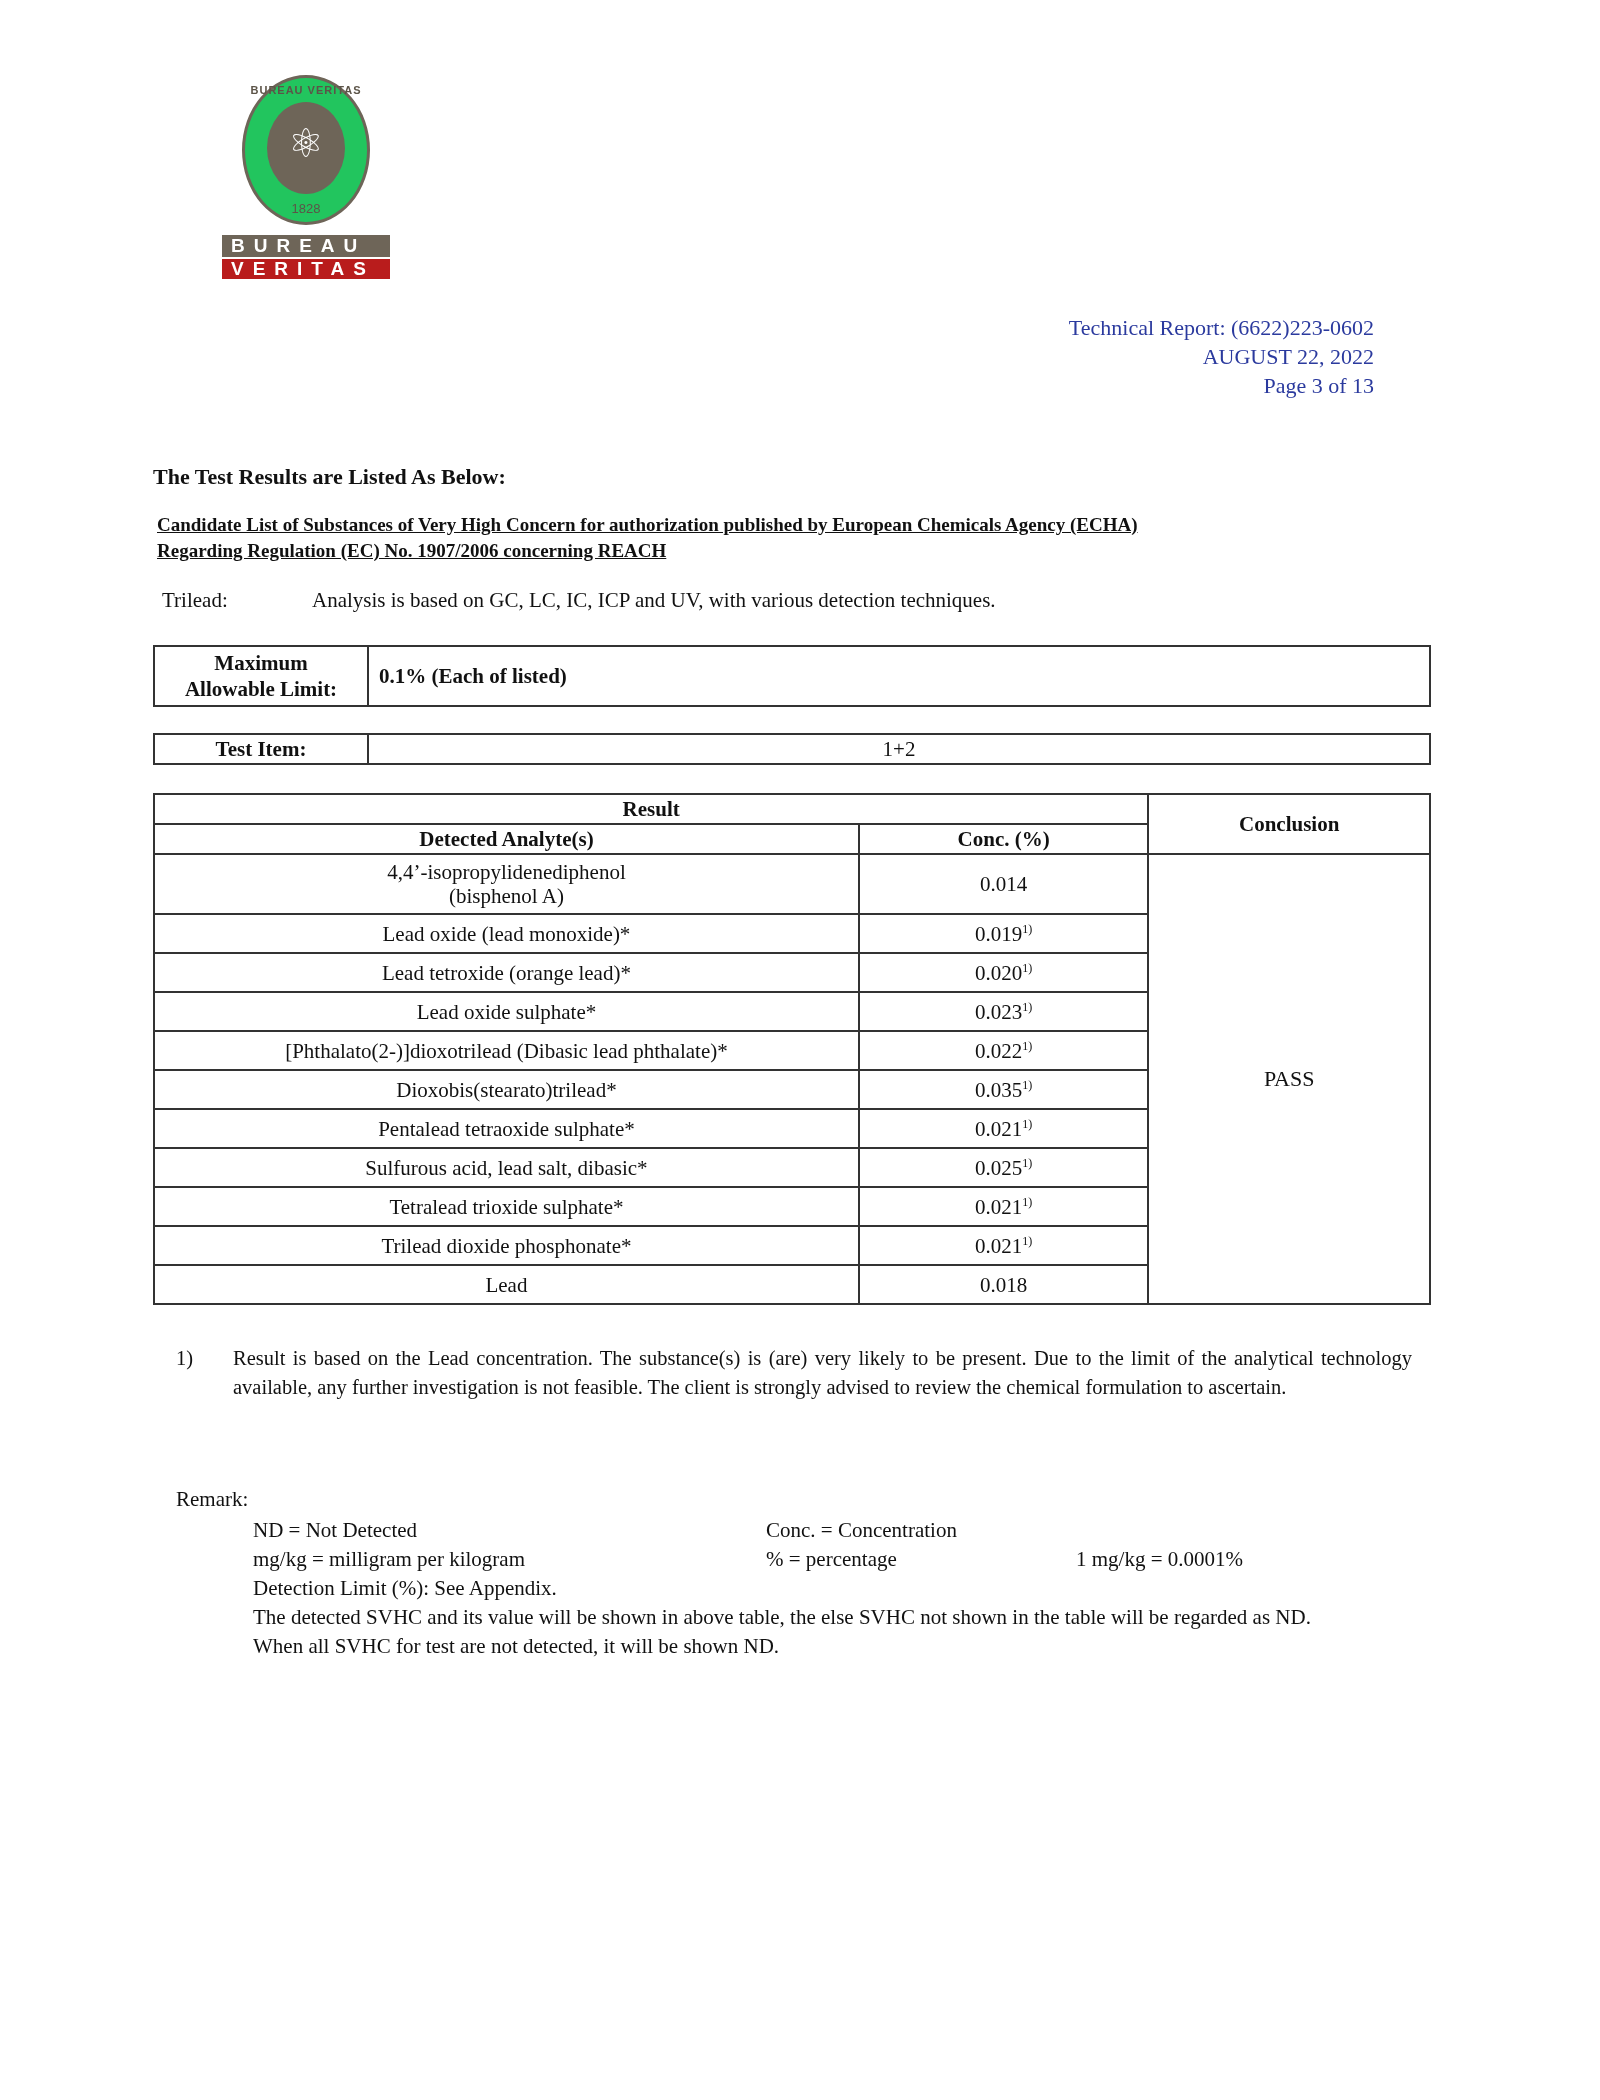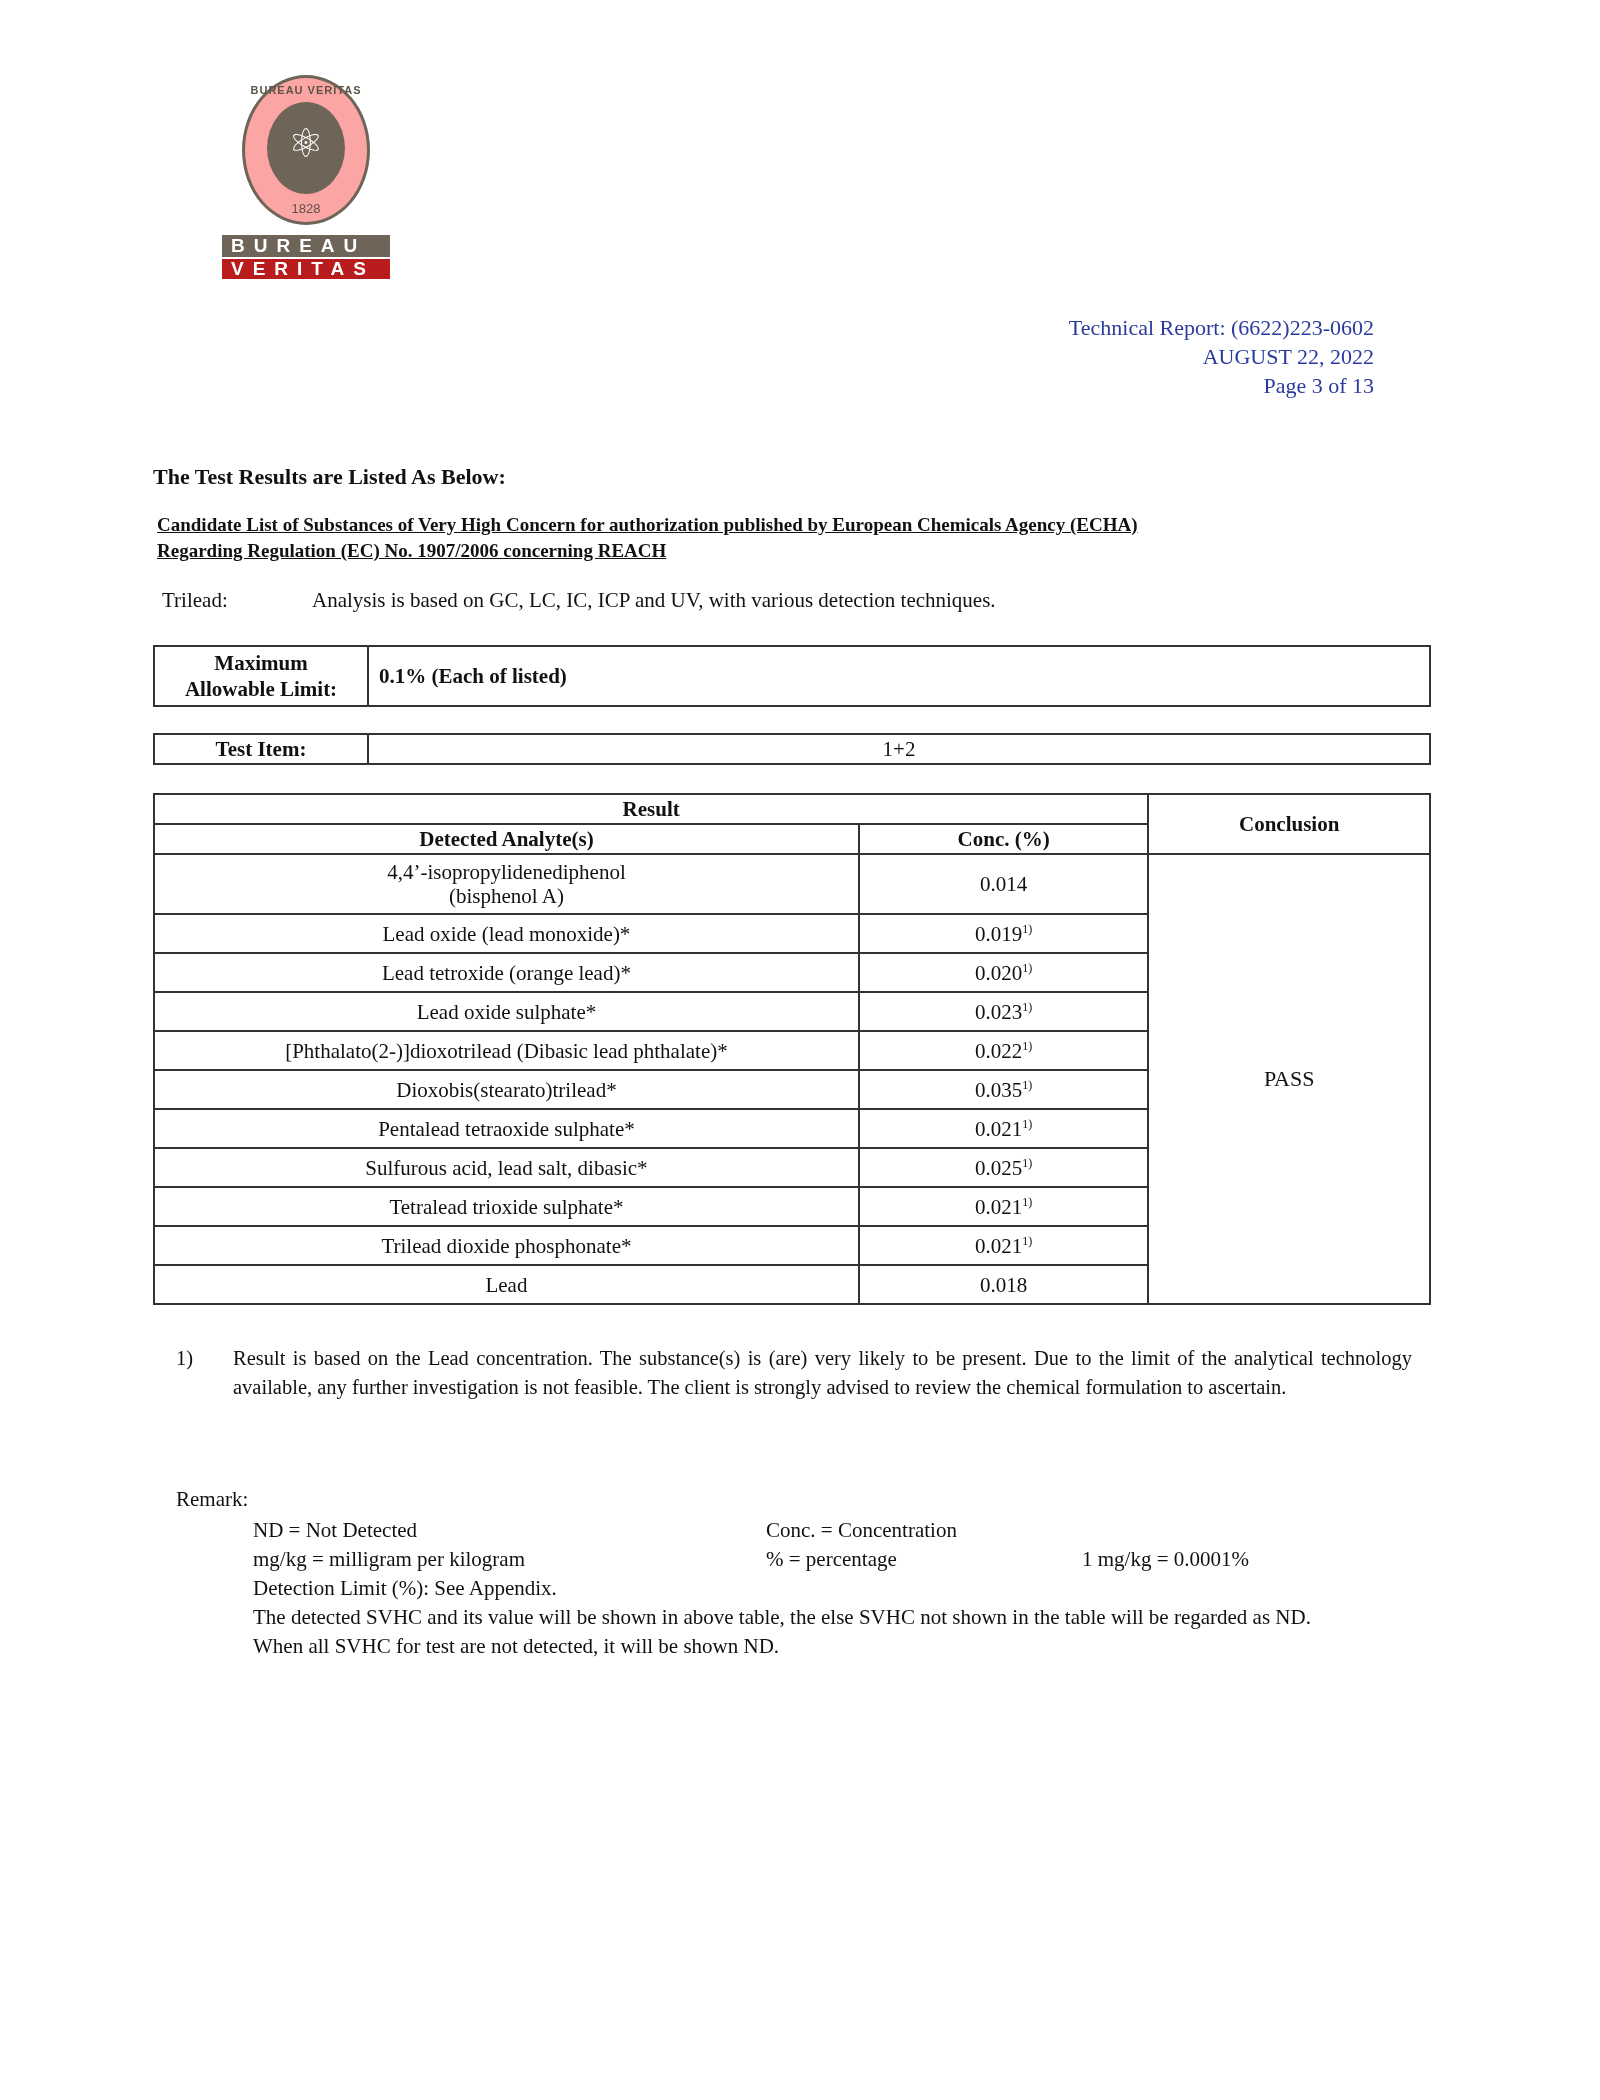--- a/index.html
+++ b/index.html
@@ -12,21 +12,21 @@
       overflow: hidden;
     }
     .page { position: absolute; left: 0; top: 0; width: 1600px; height: 2100px; }
 
     
     .logo { position: absolute; left: 222px; top: 75px; width: 168px; }
     .seal {
       position: relative; margin-left: 20px;
       width: 128px; height: 150px;
       border: 3px solid #6e6558; border-radius: 50%;
-      box-sizing: border-box; background: #fca5a5; text-decoration: underline;
+      box-sizing: border-box; background: #22c55e; text-decoration: underline;
     }
     .seal-inner {
       position: absolute; left: 22px; top: 24px; width: 78px; height: 92px;
       background: #6e6558; border-radius: 50%;
     }
     .seal-text-top {
       position: absolute; top: 6px; left: 0; right: 0; text-align: center;
       font-family: "Liberation Sans", sans-serif; font-size: 11px; font-weight: bold;
       color: #5c5448; letter-spacing: 1px;
     }
@@ -109,21 +109,21 @@
     
     .remark-title { position: absolute; left: 176px; top: 1487px; font-size: 21px; }
     .remark {
       position: absolute; left: 253px; font-size: 21px; line-height: 29px; white-space: nowrap;
     }
     .r1 { top: 1516px; }
     .r2 { top: 1545px; }
     .r3 { top: 1574px; }
     .r4 { top: 1603px; width: 1080px; white-space: normal; }
     .col2 { position: absolute; left: 513px; }
-    .col3 { position: absolute; left: 823px; margin-left: 6px; }
+    .col3 { position: absolute; left: 823px; }
   </style>
 </head>
 <body>
 
 <div class="page">
 
   <div class="logo">
     <div class="seal">
       <div class="seal-text-top">BUREAU VERITAS</div>
       <div class="seal-inner">

